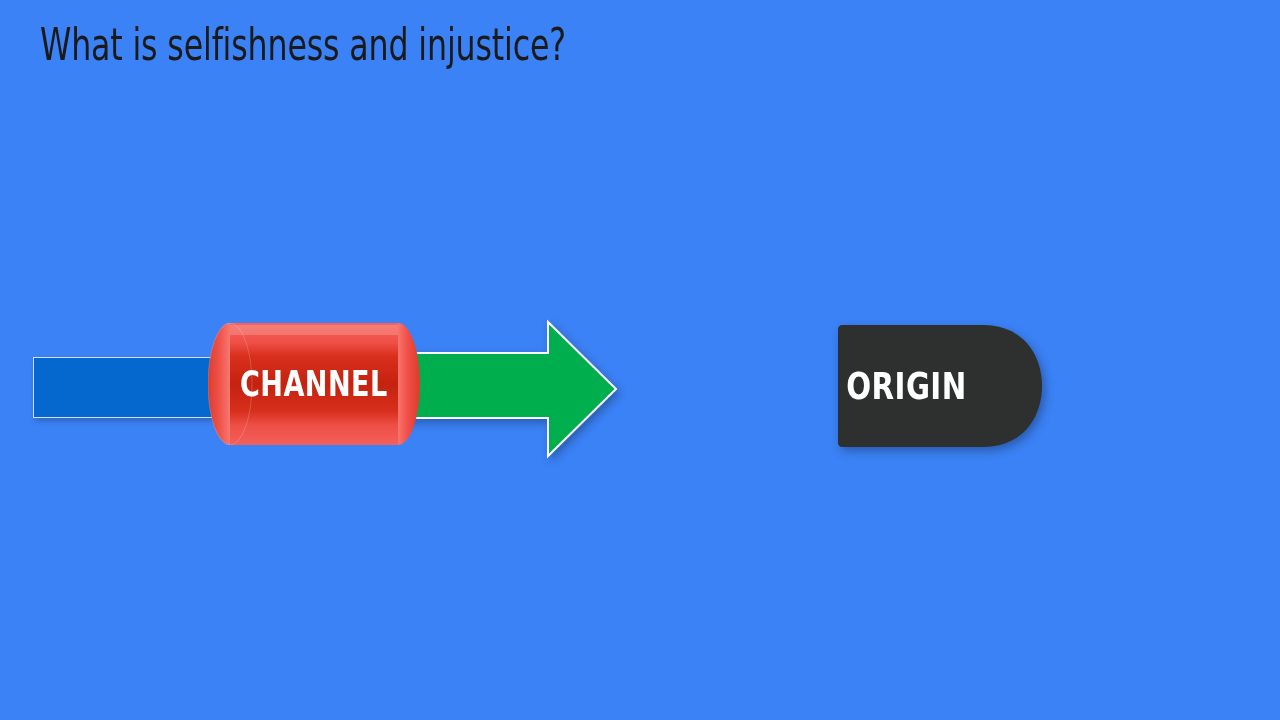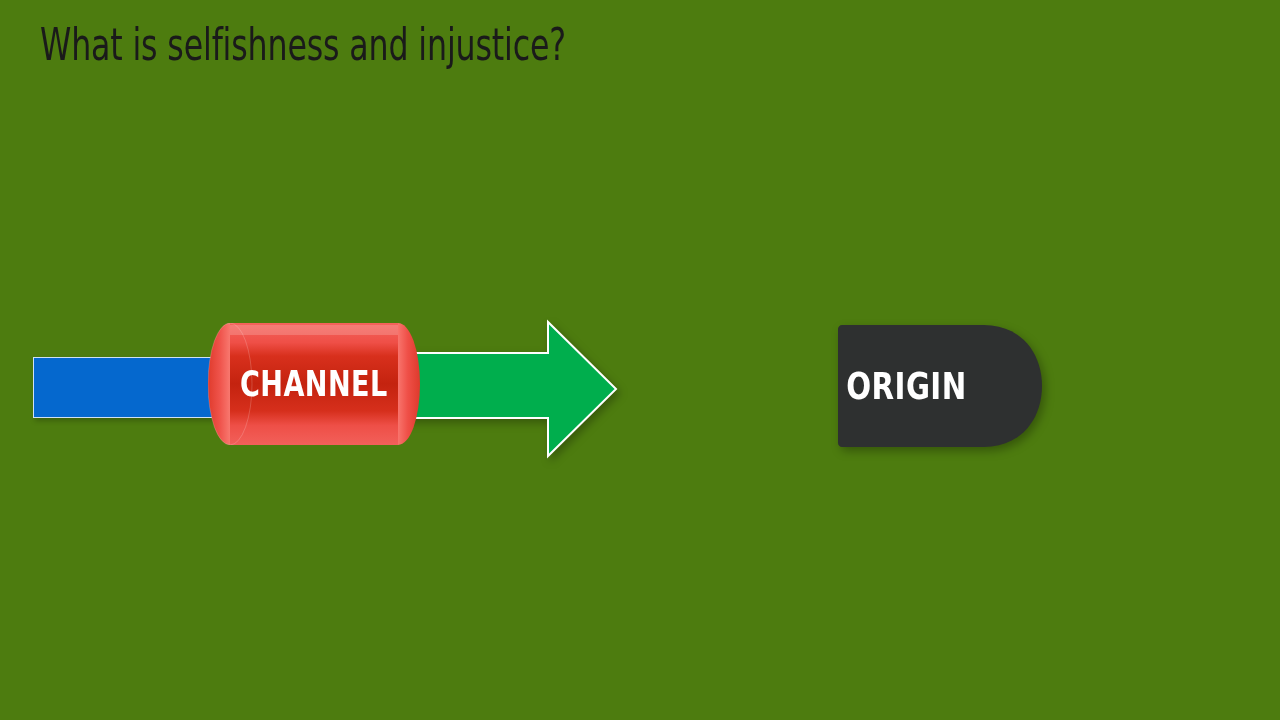--- a/index.html
+++ b/index.html
@@ -15,21 +15,21 @@
     font-family: "Liberation Sans", sans-serif;
     position: relative;
   }
 
   #slide {
     position: absolute;
     left: 0;
     top: 0;
     width: 1280px;
     height: 720px;
-    background: #4d7c0f;
+    background: #3b82f6;
   }
 
   
   #slide-title {
     position: absolute;
     left: 40px;
     top: 15px;
     width: 1180px;
     font-family: "DejaVu Sans Condensed", "Liberation Sans Narrow", "Liberation Sans", sans-serif;
     font-size: 44px;

